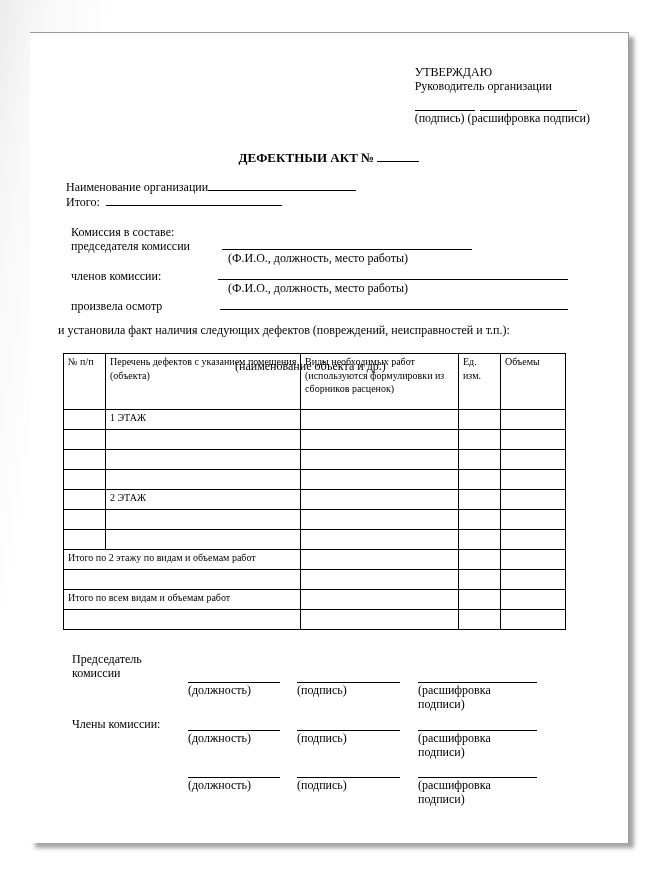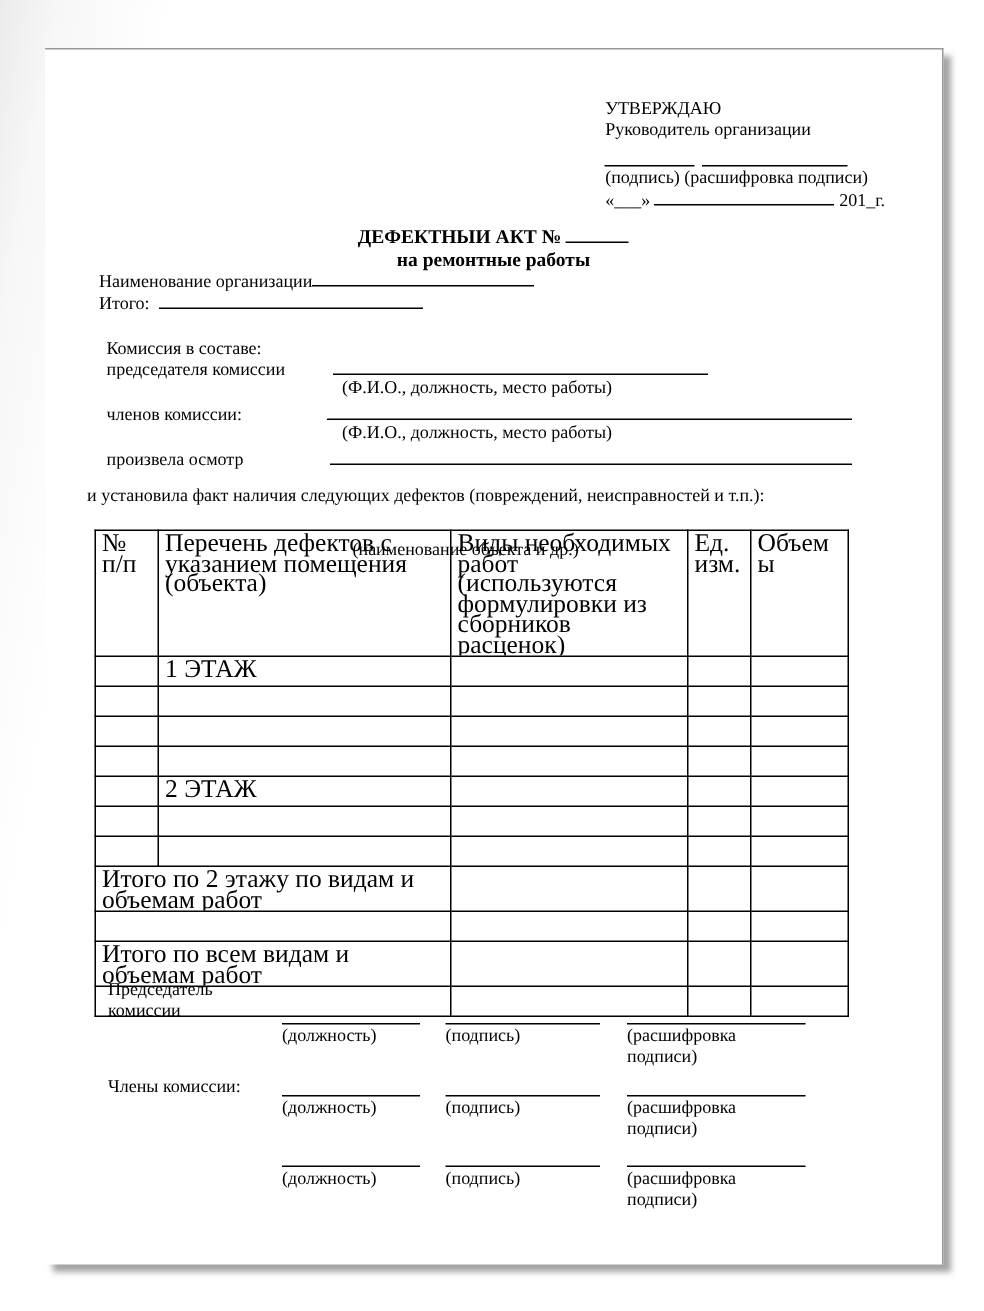--- a/index.html
+++ b/index.html
@@ -47,21 +47,21 @@
   .line-members  { top:246px; left:188px; width:350px; }
   .line-inspect  { top:276px; left:190px; width:348px; }
   .caption-chairman { top:219px; left:198px; }
   .caption-members  { top:249px; left:198px; }
   .caption-inspect  { top:279px; left:205px;margin-top:48px; }
 
   
   .defects-table {
     position:absolute; top:320px; left:33px; width:502px;
     border-collapse:collapse; table-layout:fixed;
-    font-size:17px; line-height:13.5px;
+    font-size:10px; line-height:13.5px;
   }
   .defects-table th, .defects-table td {
     border:1px solid #000; padding:1px 3px 1px 4px;
     vertical-align:top; text-align:left; font-weight:normal;
     overflow:hidden; word-wrap:break-word;
   }
   .defects-table thead th { height:53px; }
   .defects-table tbody td { height:17px; }
 
   
@@ -80,31 +80,27 @@
 <div class="canvas">
   <div class="page">
 
     <div class="approval">
       <div>УТВЕРЖДАЮ</div>
       <div>Руководитель организации</div>
       <div class="sig-lines">
         <span class="uline w60"></span><span class="uline w97"></span>
       </div>
       <div>(подпись) (расшифровка подписи)</div>
-      <div class="date-line">
-        <span>«___»</span><span class="uline w120"></span><span>201_г.</span>
-      </div>
     </div>
 
     <div class="title-block">
       <div>
         <span>ДЕФЕКТНЫИ АКТ №</span>
         <span class="uline w42"></span>
       </div>
-      <div>на ремонтные работы</div>
     </div>
 
     <div class="org-line">
       <span>Наименование организации</span><span class="uline w148"></span>
     </div>
     <div class="object-line">
       <span>Итого:</span><span class="uline w176"></span>
     </div>
 
     <div class="txt commission-intro">Комиссия в составе:</div>

